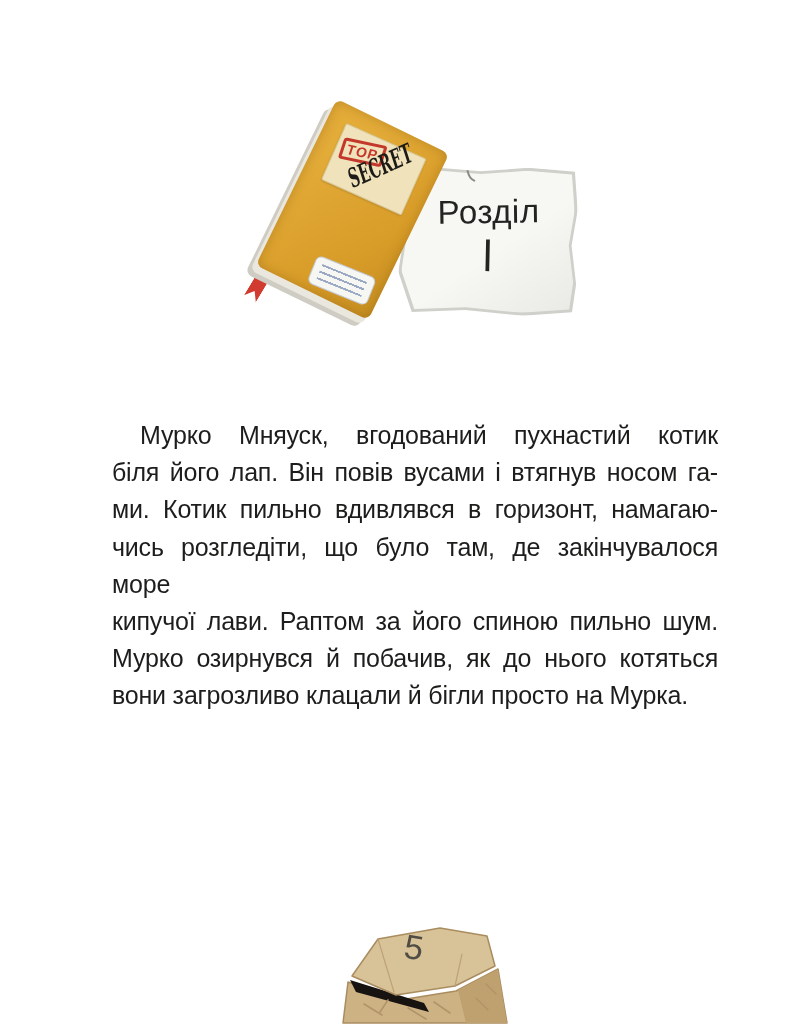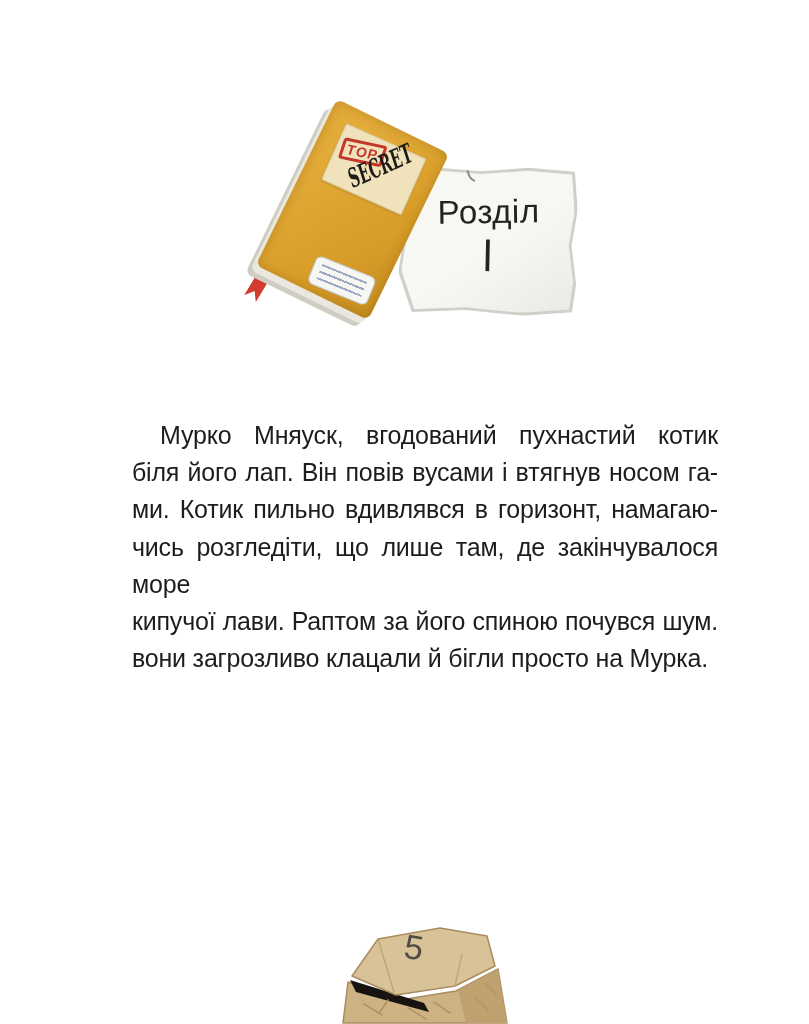--- a/index.html
+++ b/index.html
@@ -80,21 +80,21 @@
     background:#d23b2f;transform:rotate(5deg);
     clip-path:polygon(0 0,100% 0,100% 100%,50% 74%,0 100%);
     z-index:-1;
   }
 
   
   .story{
     position:absolute;left:112px;top:417px;width:606px;
     font-size:25px;line-height:37.2px;color:#1d1d1b;letter-spacing:-0.2px;
   }
-  .story .line{text-align:justify;text-align-last:justify;text-justify:inter-word;white-space:nowrap0;margin-left:20px;}
+  .story .line{text-align:justify;text-align-last:justify;text-justify:inter-word;white-space:nowrap0;}
   .story .line.first{text-indent:28px;}
   .story .line.last{text-align-last:left;}
 
   
   .bag{position:absolute;left:336px;top:924px;width:180px;height:100px;}
   .bag-number{
     position:absolute;left:58px;top:4px;width:40px;text-align:center;
     font-size:34px;color:#514d45;transform:rotate(9deg);font-weight:500;
   }
 </style>
@@ -125,22 +125,23 @@
         </div>
         <div class="barcode-label"></div>
       </div>
     </div>
   </div>
 
   <div class="story">
     <div class="line first">Мурко Мняуск, вгодований пухнастий котик</div>
     <div class="line">біля його лап. Він повів вусами і втягнув носом га-</div>
     <div class="line">ми. Котик пильно вдивлявся в горизонт, намагаю-</div>
-    <div class="line">чись розгледіти, що лише там, де закінчувалося море</div>
-    <div class="line">кипучої лави. Раптом за його спиною почувся шум.</div>
+    <div class="line">чись розгледіти, що було там, де закінчувалося море</div>
+    <div class="line">кипучої лави. Раптом за його спиною пильно шум.</div>
+    <div class="line">Мурко озирнувся й побачив, як до нього котяться</div>
     <div class="line last">вони загрозливо клацали й бігли просто на Мурка.</div>
   </div>
 
   <div class="bag">
     <svg width="180" height="100" viewBox="0 0 180 100">
 
       <path d="M12,58 L64,76 L120,67 L162,45 L171,99 L7,99 Z" fill="#cdb284" stroke="#a98c5f" stroke-width="1.5" stroke-linejoin="round"></path>
 
       <path d="M162,45 L171,99 L130,99 L122,66 Z" fill="#bfa170"></path>
 

